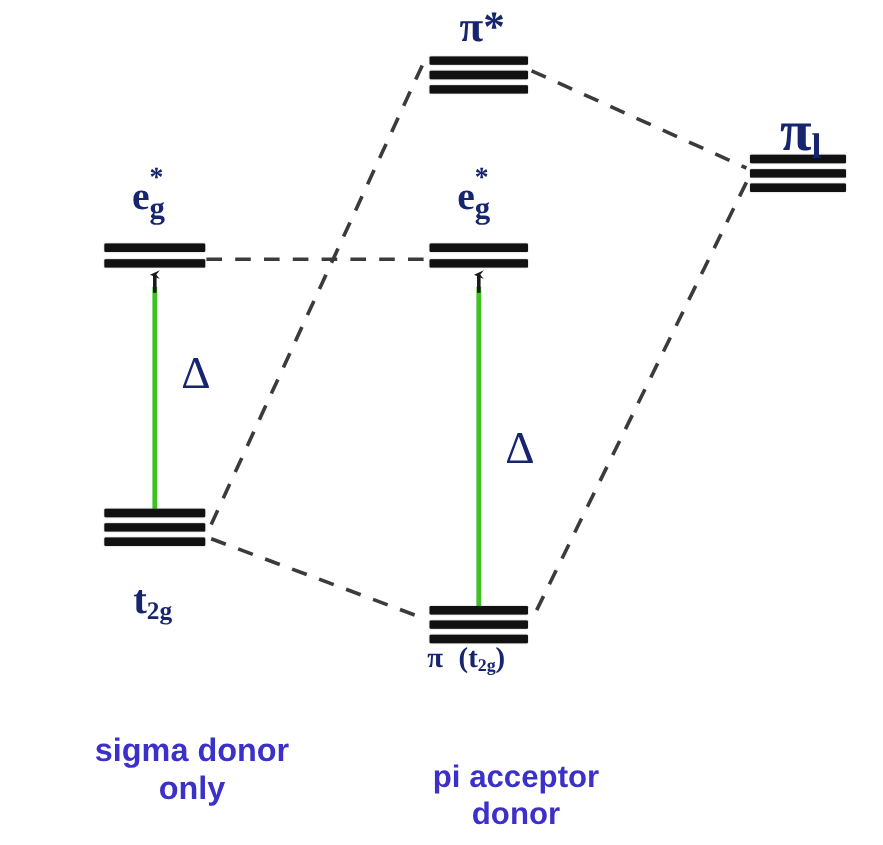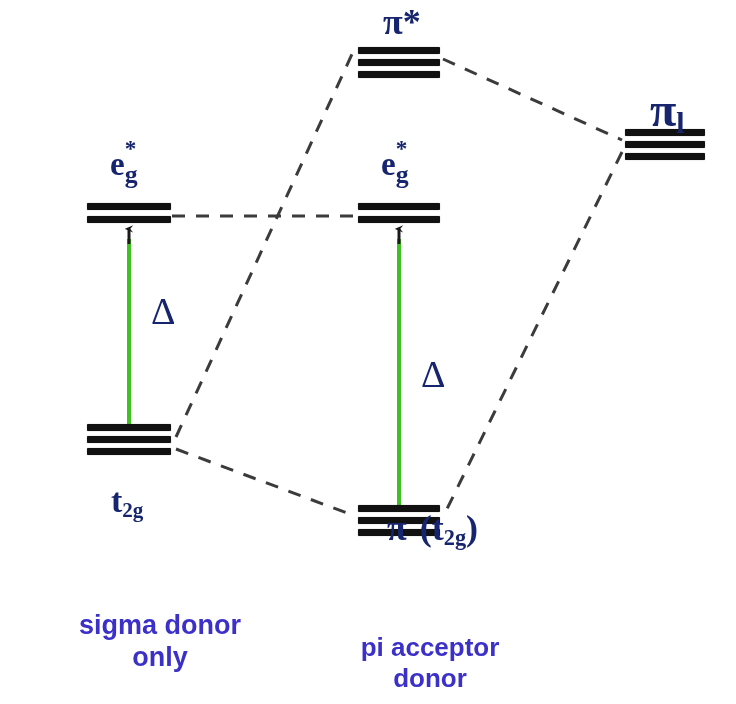--- a/index.html
+++ b/index.html
@@ -164,21 +164,21 @@
   </div>
 
   <div class="eglabel" style="left:381px; top:148px; font-size:33px;">
     <span>e</span><span class="stack"><span class="star">*</span><span class="gsub">g</span></span>
   </div>
 
   <div class="lbl" style="left:111px; top:460px; font-size:34px;margin-top:24px;">
     <span>t</span><span class="subg">2g</span>
   </div>
 
-  <div class="lbl" style="left:356px; top:510px; font-size:36px;margin-left:31px;">
+  <div class="lbl" style="left:356px; top:537px; font-size:24px;">
     <span>π</span><span style="display:inline-block;width:13px;"></span><span>(t</span><span class="subg">2g</span><span>)</span>
   </div>
 
   <div class="lbl" style="left:151px; top:292px; font-size:38px; font-weight:normal;">Δ</div>
 
   <div class="lbl" style="left:421px; top:355px; font-size:38px; font-weight:normal;">Δ</div>
 
   <div class="caption" style="left:20px; top:610px; width:280px; font-size:27px;text-align:center;">sigma donor
 only</div>
 

